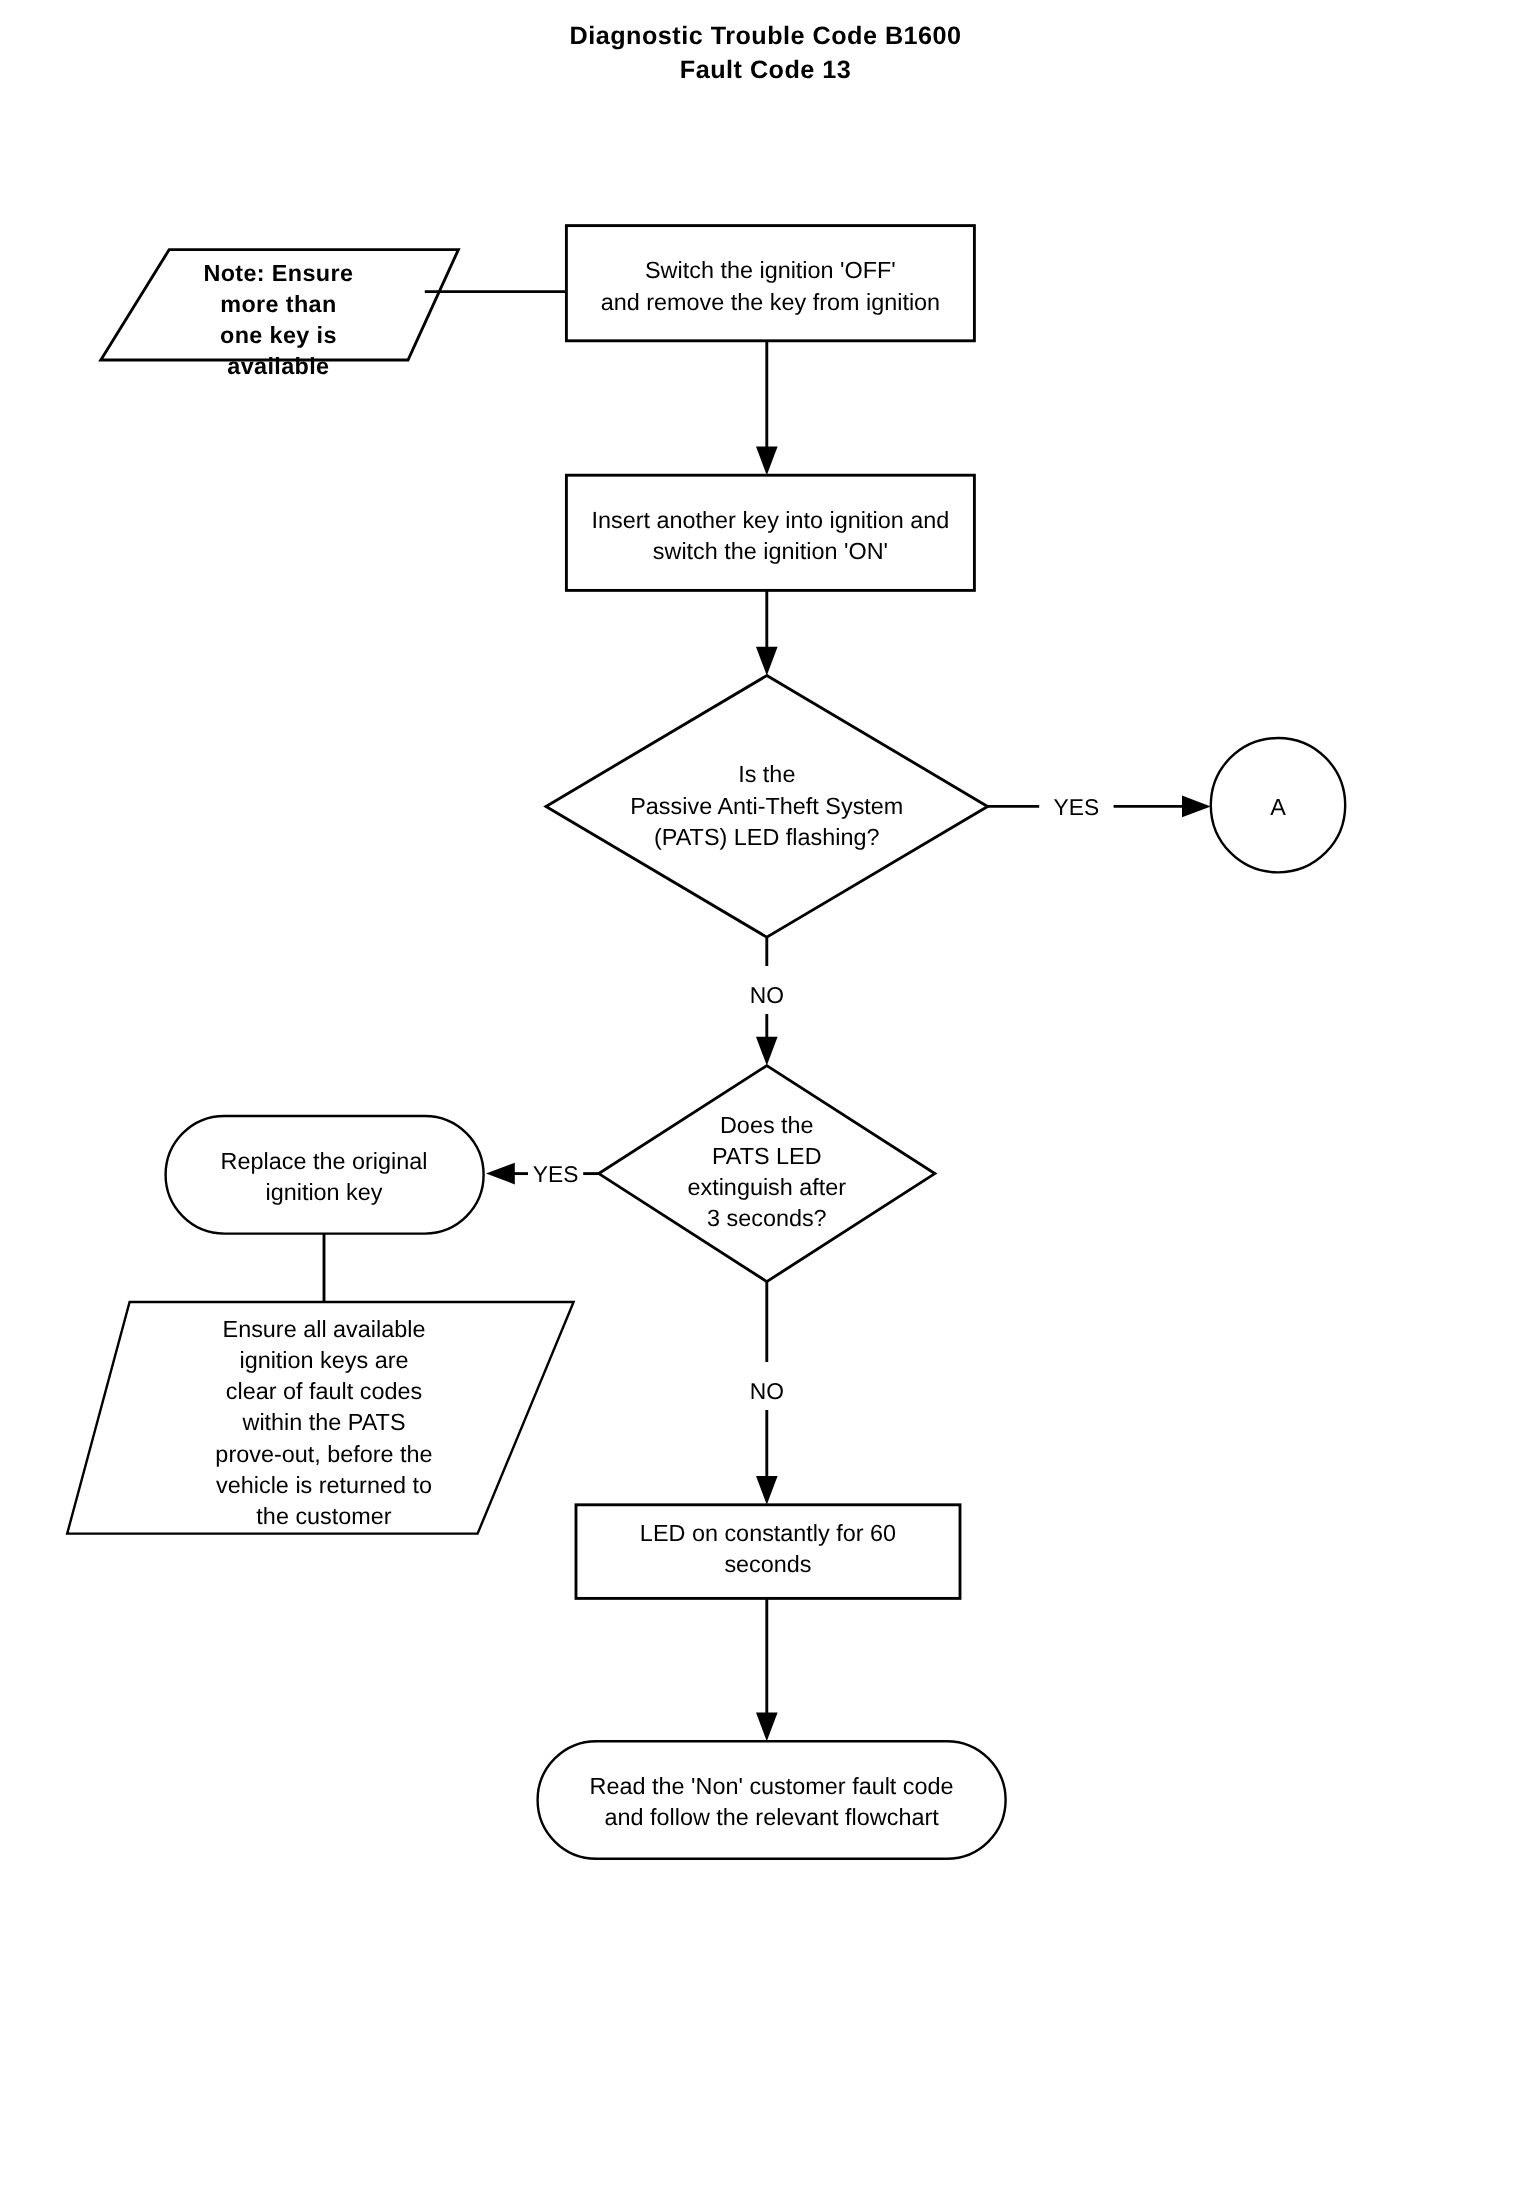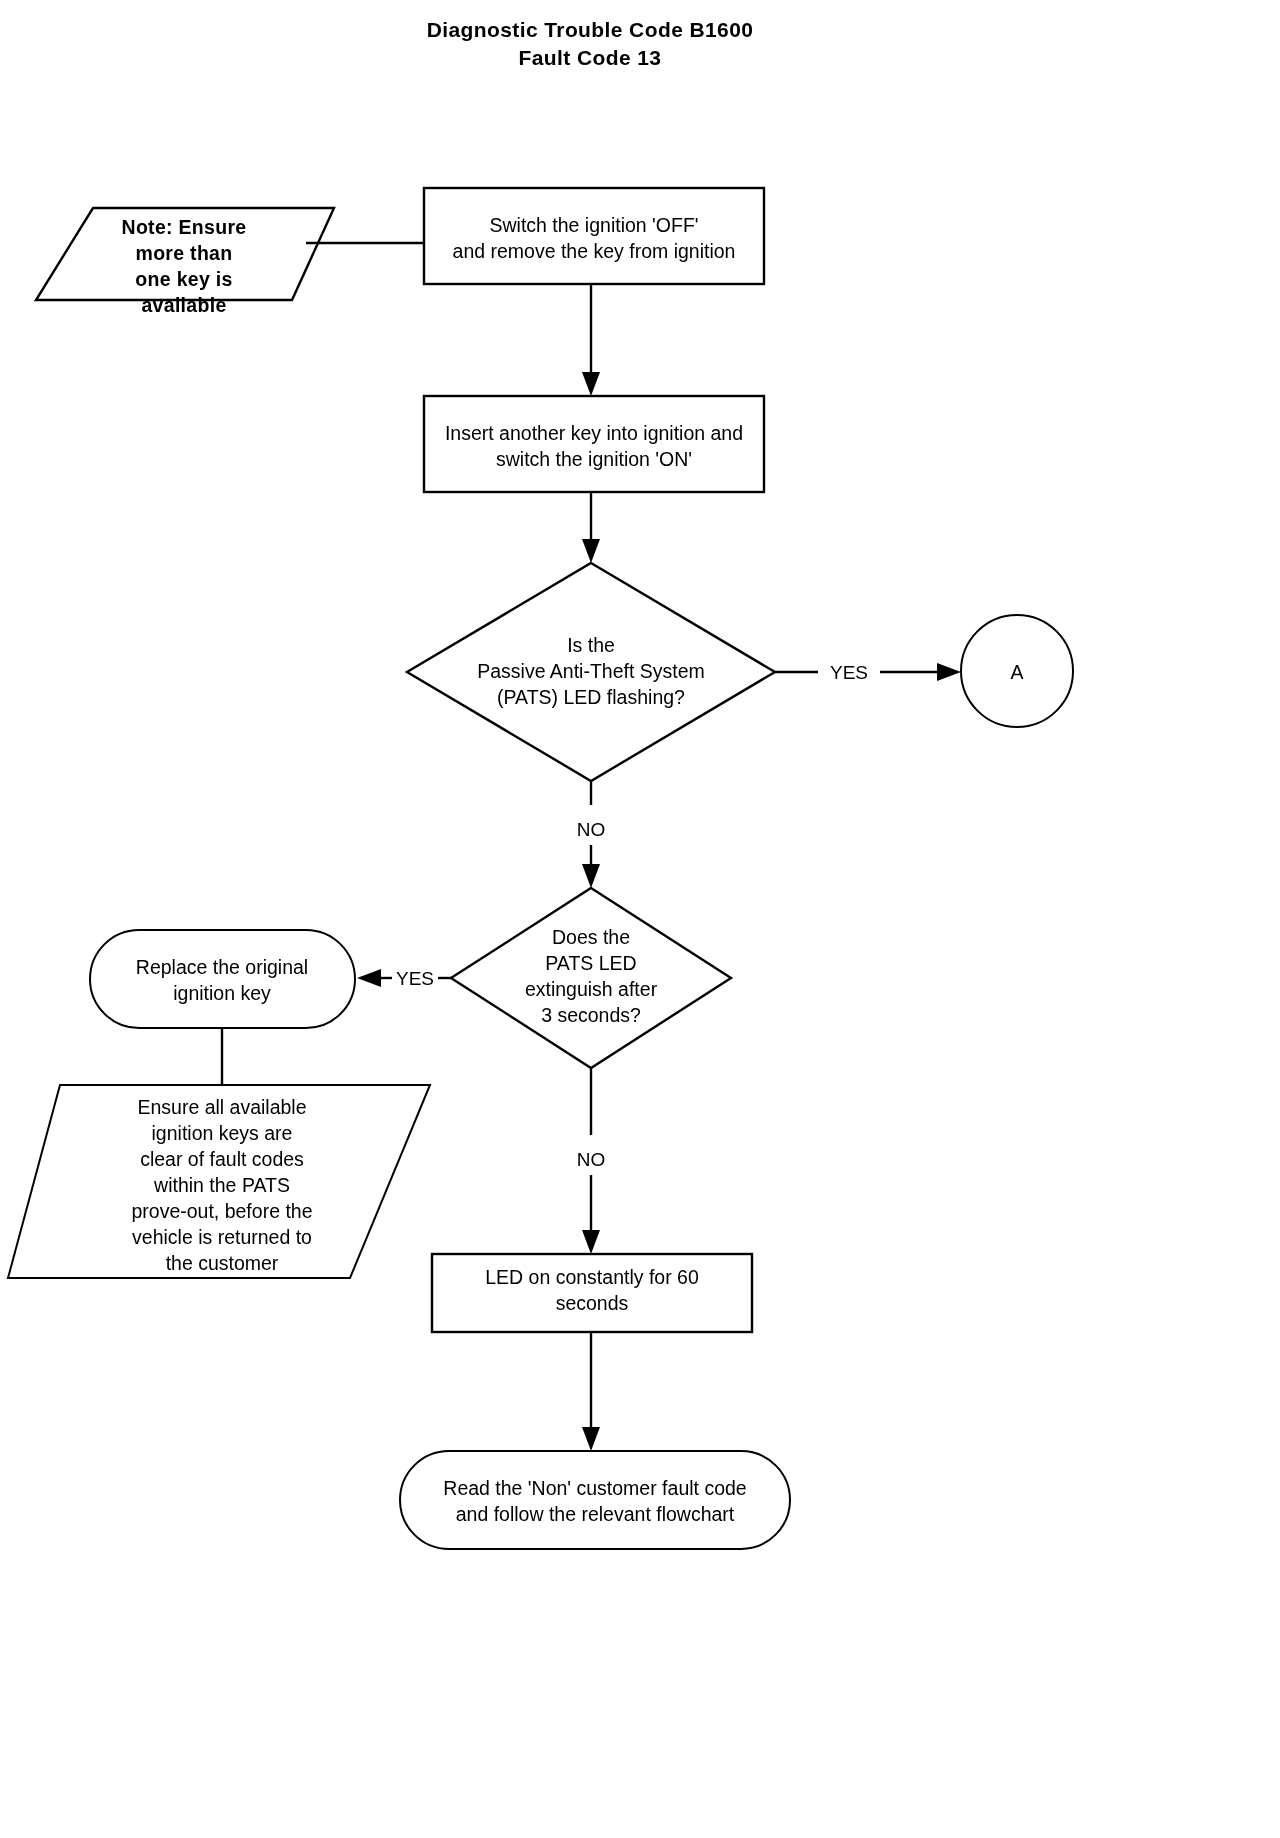--- a/index.html
+++ b/index.html
@@ -14,20 +14,21 @@
     font-family: "Liberation Sans", sans-serif;
     color: #000000;
     overflow: hidden;
   }
   #flow-root {
     position: absolute;
     top: 0;
     left: 0;
     width: 1012px;
     height: 1838px;
+    padding-left: 48px;
   }
   svg {
     display: block;
   }
   .shape-outline {
     fill: #ffffff;
     stroke: #000000;
     stroke-width: 2.4;
     stroke-linejoin: miter;
   }

